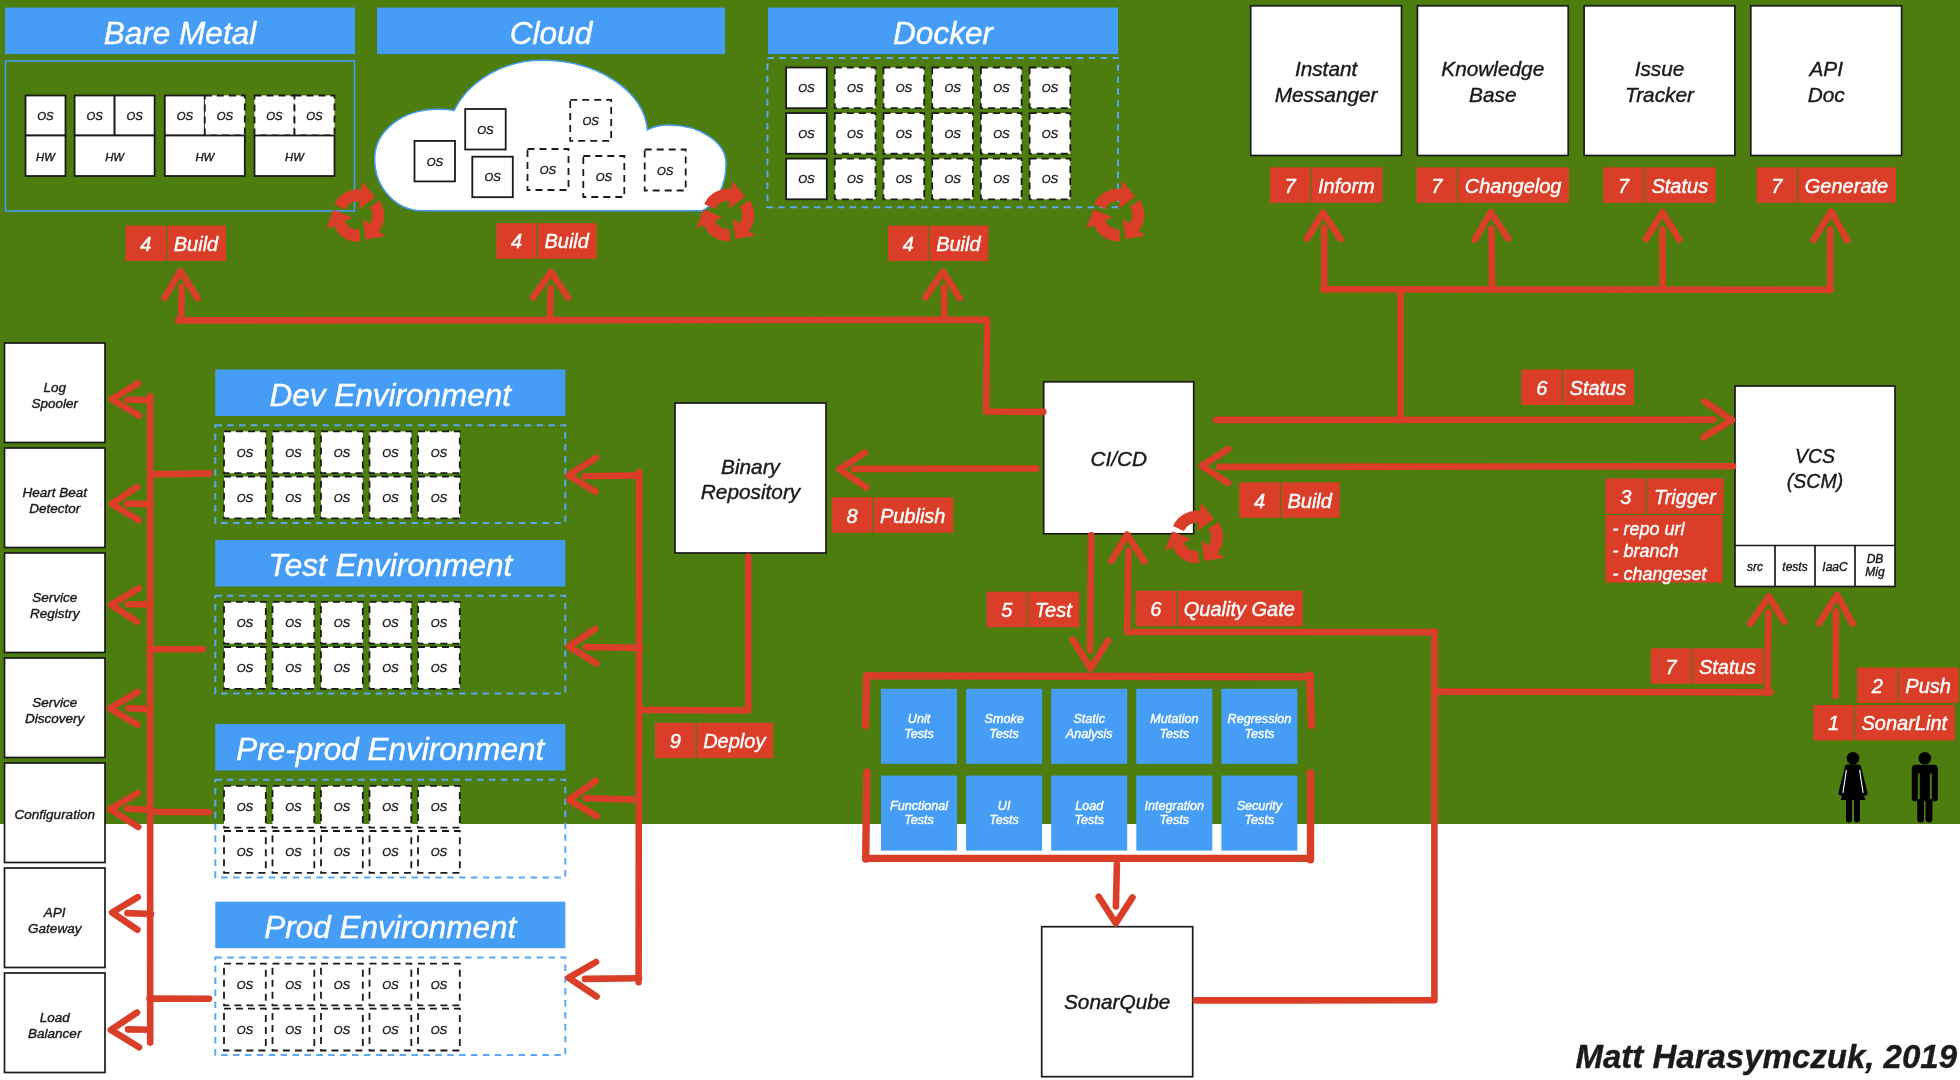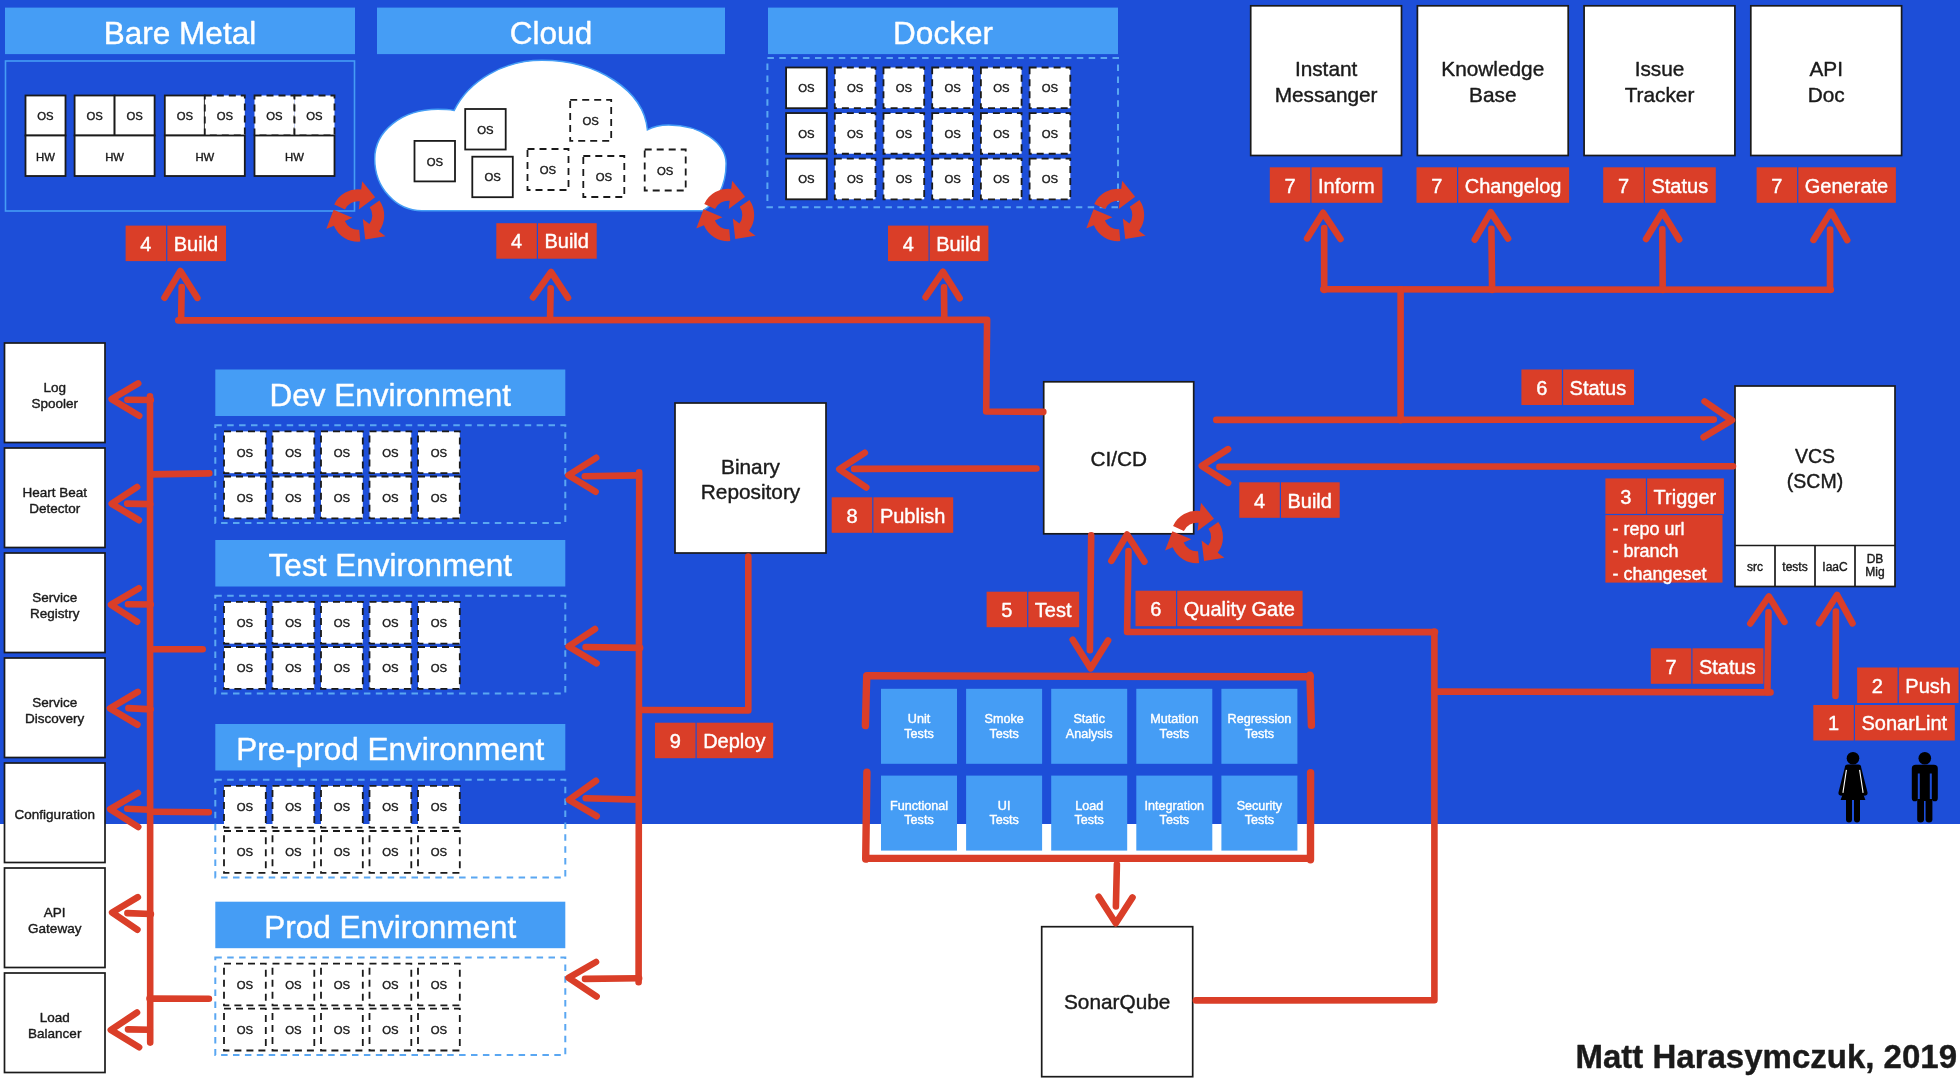--- a/index.html
+++ b/index.html
@@ -1,18 +1,18 @@
 <!DOCTYPE html>
 <html><head>
 <meta charset="utf-8">
 <title>CI/CD Pipeline</title>
 <style>
   html,body{margin:0;padding:0;background:#ffffff;}
   body{width:1960px;height:1080px;overflow:hidden;}
-  #stage{position:relative;width:1960px;height:824px;background:#1d4ed8;}
+  #stage{position:relative;width:1960px;height:824px;background:#4d7c0f;font-style:italic;}
   svg{display:block;font-family:"Liberation Sans",sans-serif;}
   text{font-family:"Liberation Sans",sans-serif;paint-order:stroke fill;stroke-width:0.4px;stroke-linejoin:round;}
 </style>
 </head>
 <body>
 
 <div id="stage">
 <svg id="root" width="1960" height="1080" viewBox="0 0 1960 1080" xmlns="http://www.w3.org/2000/svg">
 <g>
 <rect x="5" y="7.6" width="350" height="46.5" fill="#459df5"></rect>

